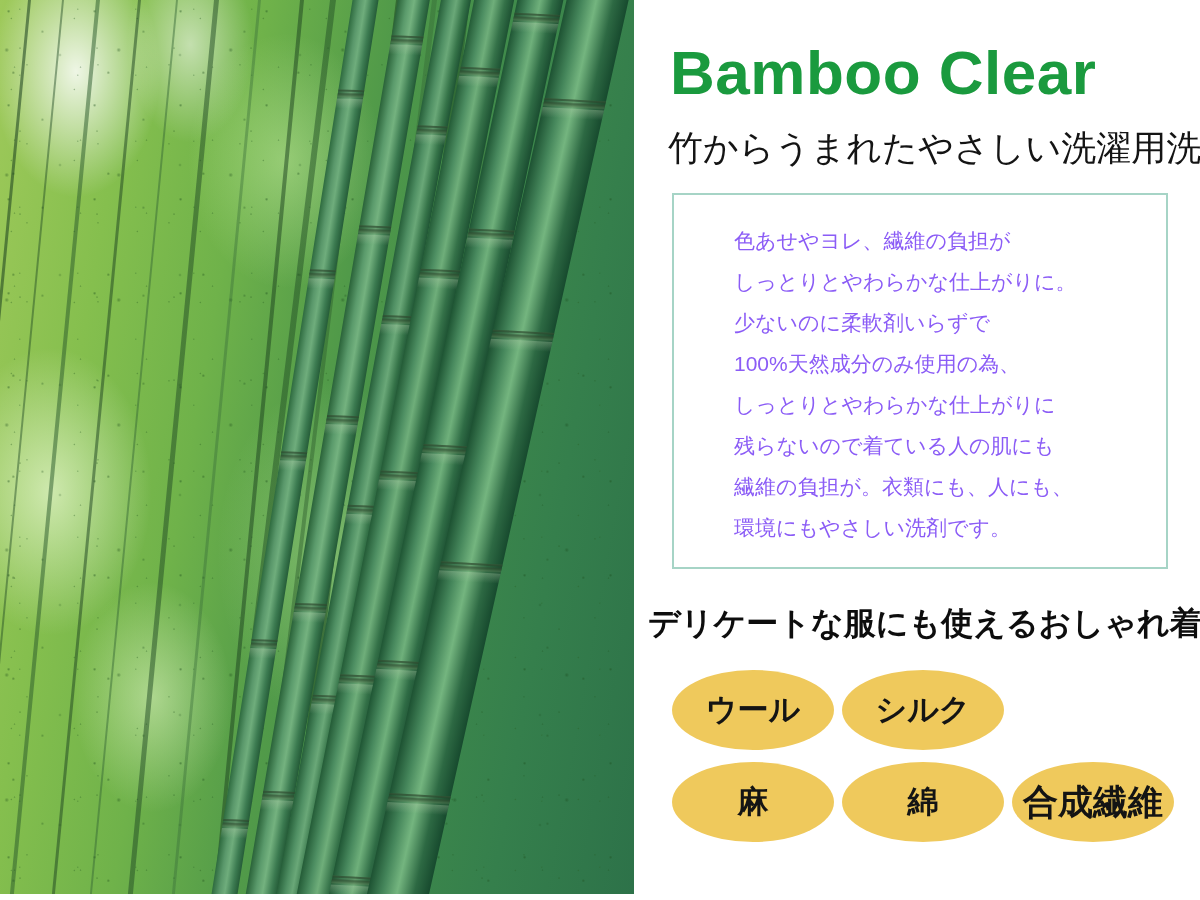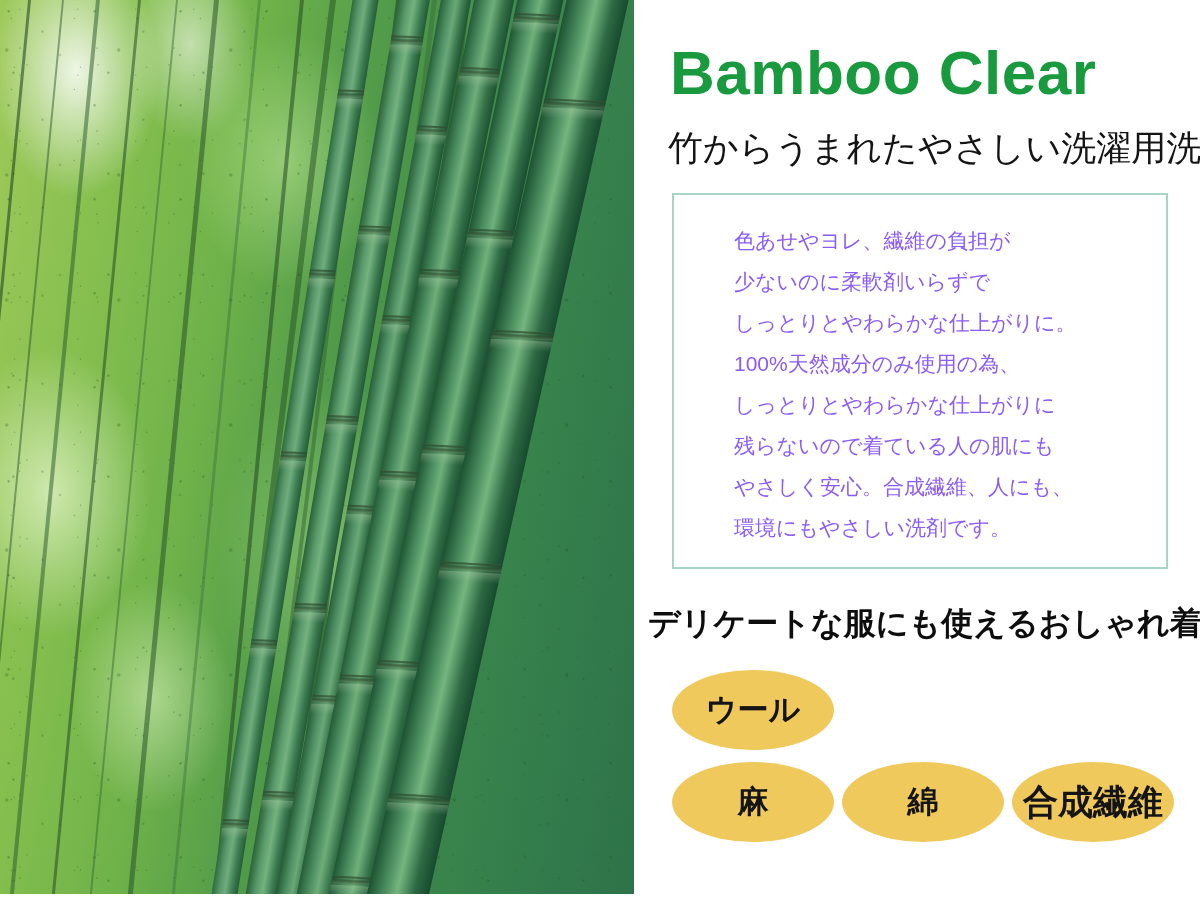--- a/index.html
+++ b/index.html
@@ -281,35 +281,36 @@
 
   <div id="content">
 
     <div id="title">Bamboo Clear</div>
 
     <div id="subtitle">竹からうまれたやさしい洗濯用洗剤</div>
 
     <div id="body-box">
       <div id="body-text">
         <span class="ln">色あせやヨレ、繊維の負担が</span>
+        <span class="ln">しっとりとやわらかな仕上がりに。</span>
         <span class="ln">少ないのに柔軟剤いらずで</span>
-        <span class="ln">しっとりとやわらかな仕上がりに。</span>
         <span class="ln">100%天然成分のみ使用の為、</span>
         <span class="ln">しっとりとやわらかな仕上がりに</span>
         <span class="ln">残らないので着ている人の肌にも</span>
-        <span class="ln">やさしく安心。合成繊維、人にも、</span>
+        <span class="ln">繊維の負担が。衣類にも、人にも、</span>
         <span class="ln">環境にもやさしい洗剤です。</span>
       </div>
     </div>
 
     <div id="tags-heading">デリケートな服にも使えるおしゃれ着洗剤</div>
 
     <div id="tags">
       <div class="tag-row">
         <div class="tag">ウール</div>
+        <div class="tag">シルク</div>
       </div>
       <div class="tag-row">
         <div class="tag">麻</div>
         <div class="tag">綿</div>
         <div class="tag narrow">合成繊維</div>
       </div>
     </div>
 
   </div>
 </div>

